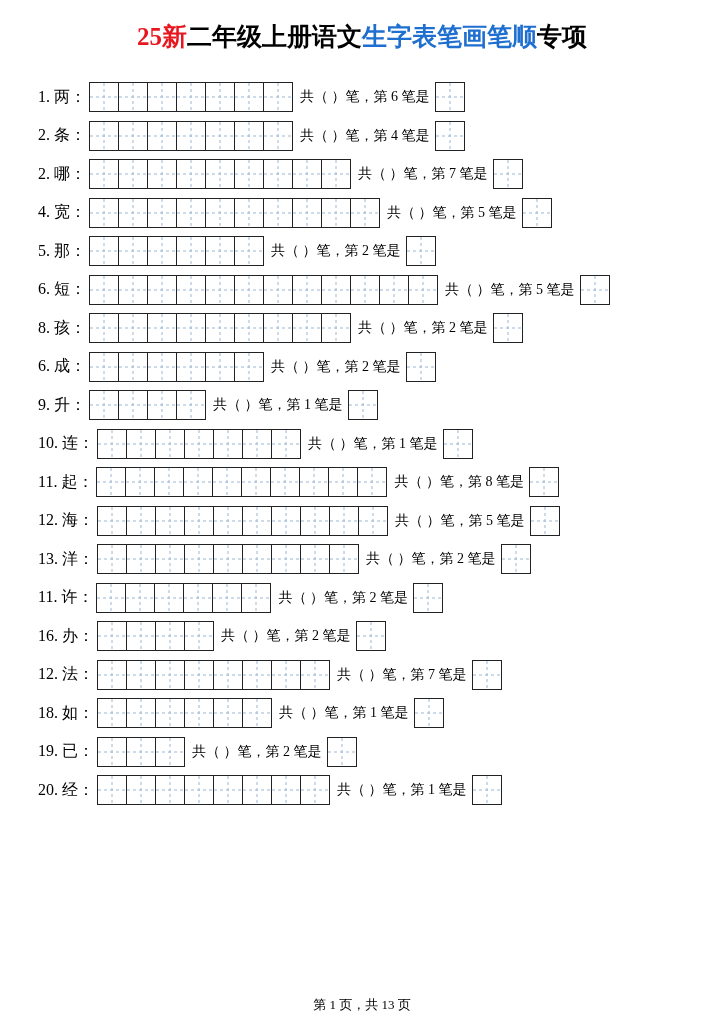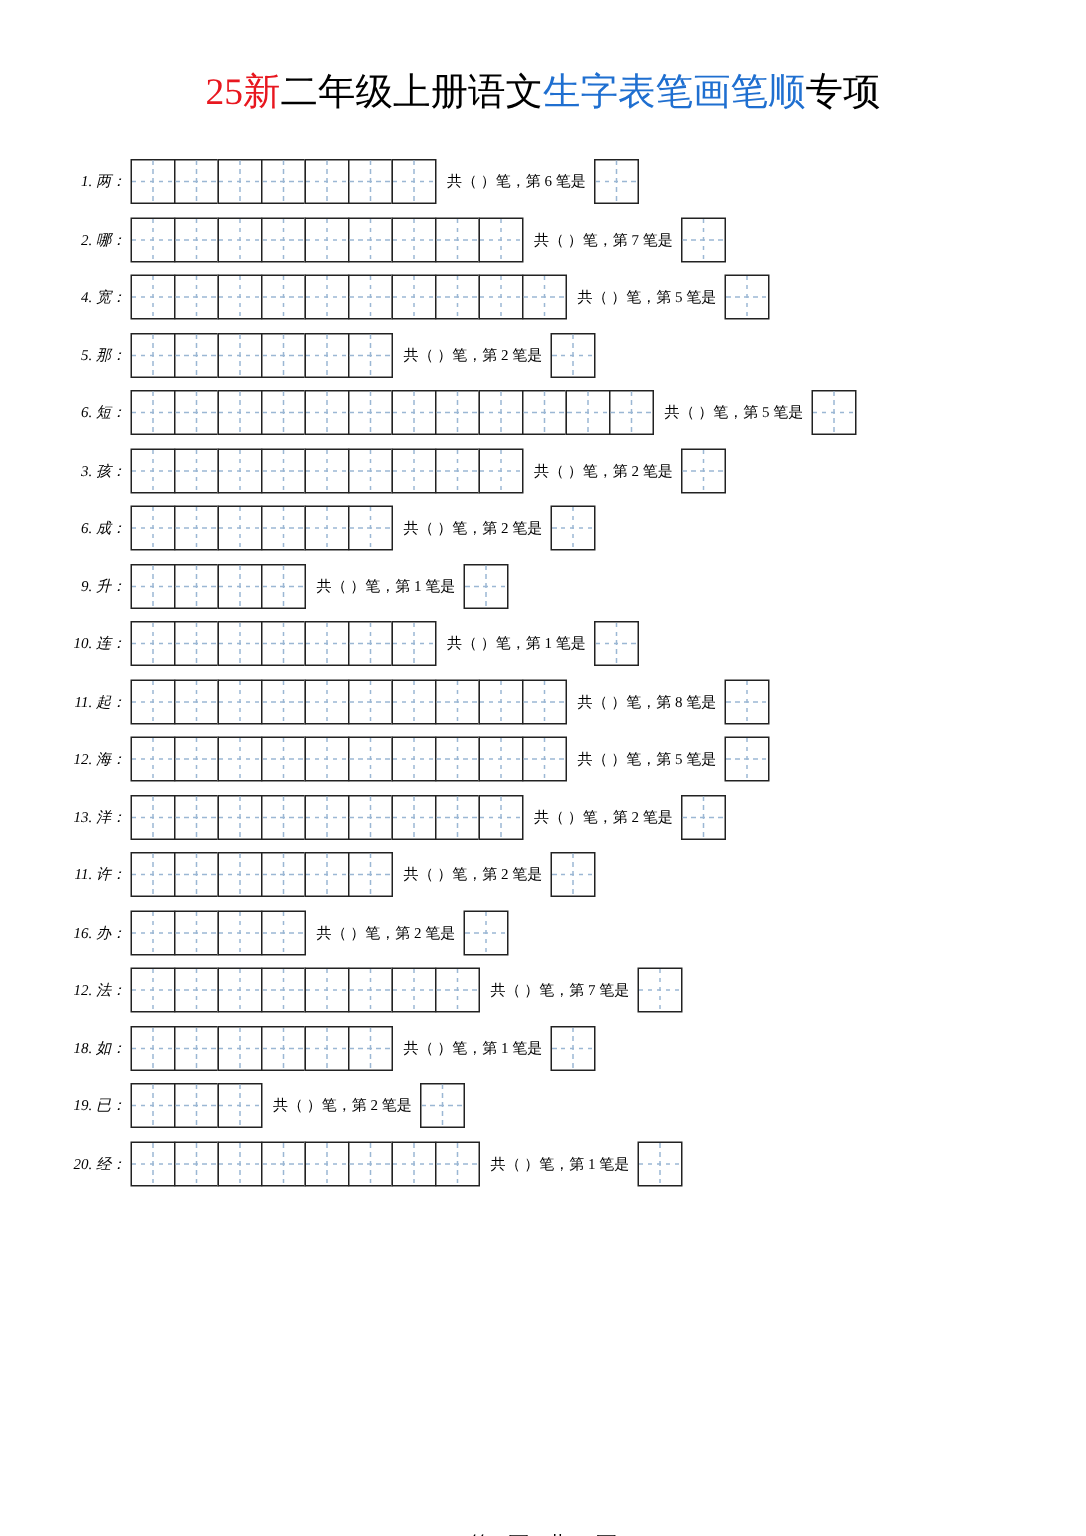--- a/index.html
+++ b/index.html
@@ -18,49 +18,48 @@
   .page {
     width: 724px;
     height: 1024px;
     position: relative;
     box-sizing: border-box;
     padding: 0;
   }
   .title {
     text-align: center;
     font-size: 25px;
-    font-weight: normal;
-    margin-top: 44px;
+    font-weight: bold;
+    margin-top: 20px;
     margin-bottom: 0;
     letter-spacing: 0px;
     white-space: nowrap;
   }
   .title .t-red { color: #e8171f; }
   .title .t-black { color: #000000; }
   .title .t-blue { color: #1f6fd0; }
 
   .rows {
     margin-top: 26px;
   }
   .row {
     display: flex;
     align-items: center;
     height: 36px;
     margin-bottom: 2.5px;
     padding-left: 38px;
     box-sizing: border-box;
   }
   .row-label {
-    font-size: 10px;
+    font-size: 16px;
     white-space: nowrap;
     margin-right: 3px;
     min-width: 46px;
     text-align: right;
     font-family: "Liberation Serif", serif;
-    font-style: italic;
   }
   .boxes {
     display: flex;
   }
   .cell {
     width: 30px;
     height: 30px;
     border: 1px solid #222222;
     box-sizing: border-box;
     position: relative;
@@ -80,21 +79,21 @@
     transform: translateY(-0.5px);
   }
   .cell::after {
     top: 0; bottom: 0;
     left: 50%;
     width: 1px;
     transform: translateX(-0.5px);
     background-image: repeating-linear-gradient(to bottom, #9bb7d4 0px, #9bb7d4 3px, transparent 3px, transparent 6px);
   }
   .mid-text {
-    font-size: 10px;
+    font-size: 14px;
     white-space: nowrap;
     margin-left: 8px;
     margin-right: 4px;
     font-family: "Liberation Serif", serif;
   }
   .answer-cell {
     width: 30px;
     height: 30px;
     border: 1px solid #222222;
     box-sizing: border-box;
@@ -150,20 +149,34 @@
           <div class="cell"></div>
           <div class="cell"></div>
           <div class="cell"></div>
           <div class="cell"></div>
           <div class="cell"></div>
         </div>
         <div class="mid-text">共（    ）笔，第 6 笔是</div>
         <div class="answer-cell"></div>
       </div>
       <div class="row">
+        <div class="row-label">2. 条：</div>
+        <div class="boxes">
+          <div class="cell"></div>
+          <div class="cell"></div>
+          <div class="cell"></div>
+          <div class="cell"></div>
+          <div class="cell"></div>
+          <div class="cell"></div>
+          <div class="cell"></div>
+        </div>
+        <div class="mid-text">共（    ）笔，第 4 笔是</div>
+        <div class="answer-cell"></div>
+      </div>
+      <div class="row">
         <div class="row-label">2. 哪：</div>
         <div class="boxes">
           <div class="cell"></div>
           <div class="cell"></div>
           <div class="cell"></div>
           <div class="cell"></div>
           <div class="cell"></div>
           <div class="cell"></div>
           <div class="cell"></div>
           <div class="cell"></div>
@@ -215,21 +228,21 @@
           <div class="cell"></div>
           <div class="cell"></div>
           <div class="cell"></div>
           <div class="cell"></div>
           <div class="cell"></div>
         </div>
         <div class="mid-text">共（    ）笔，第 5 笔是</div>
         <div class="answer-cell"></div>
       </div>
       <div class="row">
-        <div class="row-label">3. 孩：</div>
+        <div class="row-label">8. 孩：</div>
         <div class="boxes">
           <div class="cell"></div>
           <div class="cell"></div>
           <div class="cell"></div>
           <div class="cell"></div>
           <div class="cell"></div>
           <div class="cell"></div>
           <div class="cell"></div>
           <div class="cell"></div>
           <div class="cell"></div>

